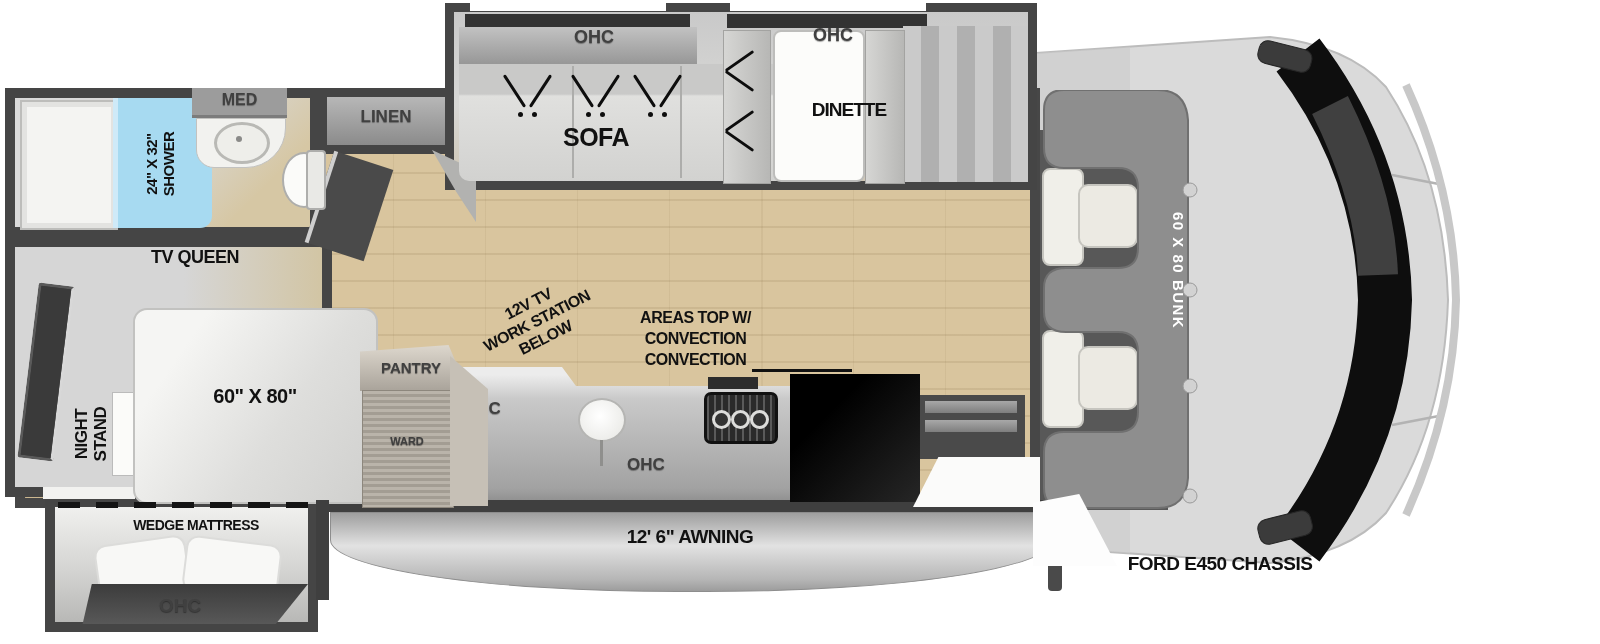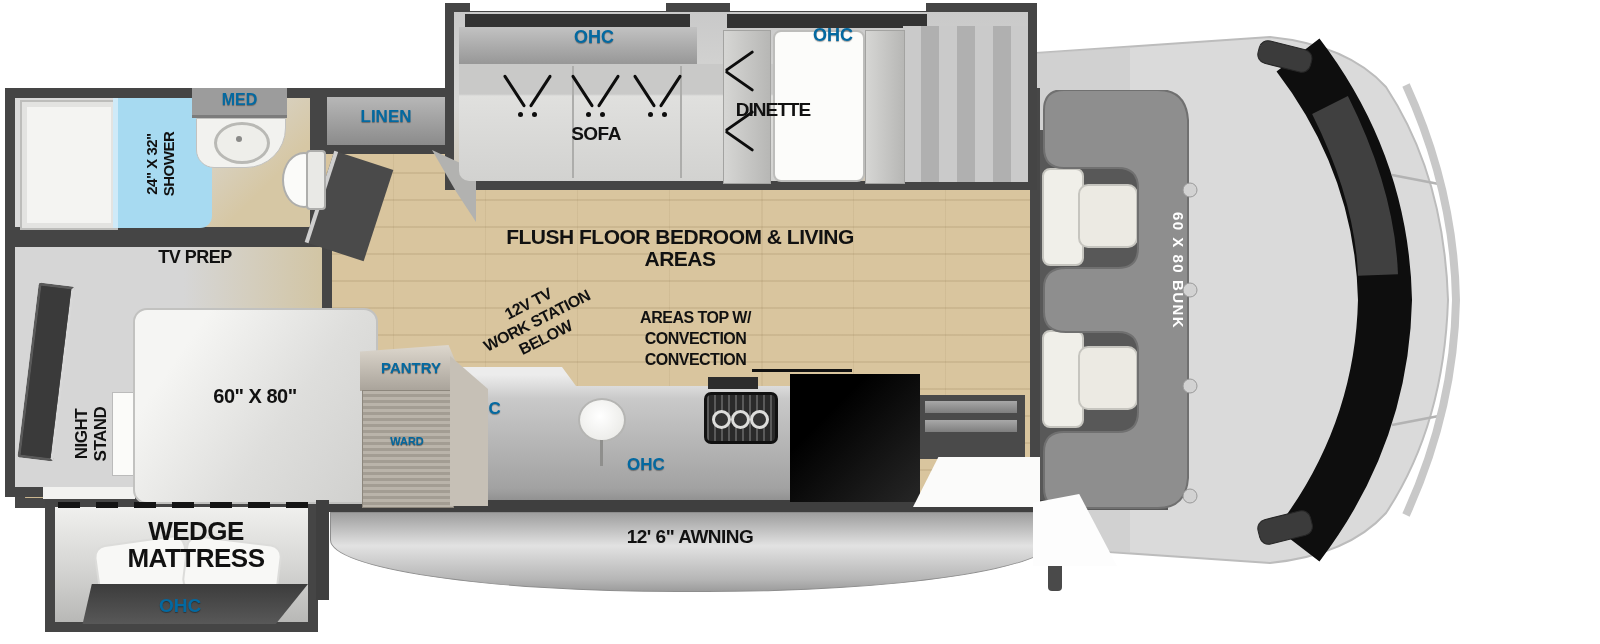--- a/index.html
+++ b/index.html
@@ -1,20 +1,20 @@
 <!DOCTYPE html>
 <html><head>
 <meta charset="utf-8">
 <style>
   html,body{margin:0;padding:0;background:#fff;}
   #stage{position:relative;width:1600px;height:644px;background:#fff;overflow:hidden;
          font-family:"Liberation Sans",sans-serif;font-weight:bold;}
   .abs{position:absolute;}
   .txt{position:absolute;color:#111;font-weight:bold;letter-spacing:-0.5px;text-align:center;line-height:1.05;}
-  .wtxt{position:absolute;color:#0369a1;font-weight:bold;letter-spacing:0;text-align:center;line-height:1.05;
+  .wtxt{position:absolute;color:#404040;font-weight:bold;letter-spacing:0;text-align:center;line-height:1.05;
         text-shadow:0 1px 1px rgba(0,0,0,.35);}
 
   
   #cab-svg{left:1030px;top:25px;width:440px;height:550px;z-index:1;}
   #cab-floor{left:1028px;top:130px;width:140px;height:380px;background:#585858;z-index:2;}
   .seat-back{background:#f0efe9;border:2px solid #c6c5bf;border-radius:8px;z-index:3;}
   .seat-cush{background:#eceae3;border:2px solid #c6c5bf;border-radius:10px;z-index:3;}
   #seat1b{left:1042px;top:168px;width:38px;height:94px;}
   #seat1c{left:1078px;top:184px;width:56px;height:60px;}
   #seat2b{left:1042px;top:330px;width:38px;height:94px;}
@@ -44,32 +44,32 @@
   .win{position:absolute;top:3px;height:8px;background:#fff;z-index:4;}
   #win1{left:470px;width:196px;} #win2{left:730px;width:196px;}
   .ohc-bar{position:absolute;background:#333;z-index:4;height:14px;top:14px;}
   #bar1{left:465px;width:225px;} #bar2{left:727px;width:200px;}
   #sofa-cab{left:459px;top:27px;width:238px;height:38px;z-index:4;background:linear-gradient(180deg,#c2c2c2,#969696);}
   #sofa-body{left:459px;top:64px;width:330px;height:117px;z-index:4;border-radius:0 0 10px 10px;
     background:linear-gradient(180deg,#c9c9c8 0 30px,#e0e0de 32px,#d2d2d0);}
   .sofa-div{position:absolute;top:66px;width:2px;height:112px;background:#adadab;z-index:5;}
   #sdv1{left:572px;} #sdv2{left:680px;}
   #ohc-sofa{left:556px;top:28px;width:76px;height:20px;font-size:18px;z-index:5;}
-  #sofa-label{left:558px;top:124px;width:76px;font-size:19px;z-index:5;}
+  #sofa-label{left:558px;top:124px;width:76px;font-size:25px;z-index:5;}
   .vbar{position:absolute;width:3px;height:38px;background:#0d0d0d;border-radius:2px;z-index:5;}
   .vdot{position:absolute;width:5px;height:5px;border-radius:50%;background:#0d0d0d;z-index:5;}
   #ohc-dinette{left:798px;top:26px;width:70px;height:20px;font-size:18px;z-index:5;}
   #din-wallr{left:903px;top:26px;width:125px;height:156px;z-index:4;
     background:repeating-linear-gradient(90deg,#cacaca 0 18px,#b0b0b0 18px 36px);}
   .din-bench{position:absolute;z-index:4;background:linear-gradient(90deg,#d6d6d4,#b7b7b5);border:1px solid #a3a3a1;}
   #benchL{left:723px;top:30px;width:46px;height:152px;}
   #benchR{left:865px;top:30px;width:38px;height:152px;}
   #din-table{left:773px;top:30px;width:92px;height:152px;z-index:5;background:#fcfcfa;
     border:2px solid #bdbdbb;border-radius:8px;box-sizing:border-box;}
-  #dinette-label{left:716px;top:100px;width:114px;font-size:19px;z-index:6;letter-spacing:-1px;}
+  #dinette-label{left:792px;top:100px;width:114px;font-size:19px;z-index:6;letter-spacing:-1px;}
 
   
   #bath{left:5px;top:88px;width:315px;height:149px;z-index:3;border:10px solid #454545;box-sizing:border-box;
     background:linear-gradient(135deg,#dadada 45%,#d6c7a4 80%);}
   #shower-pan{left:20px;top:100px;width:94px;height:126px;z-index:4;background:#f4f4f2;
     border:2px solid #bdbdbb;box-shadow:inset 0 0 0 5px #e3e3e1;}
   #shower-blue{left:113px;top:98px;width:99px;height:130px;z-index:4;background:#a7daf1;
     border-radius:0 12px 12px 0;border-left:5px solid #cfeaf8;box-sizing:border-box;}
   #shower-label{left:104px;top:144px;width:118px;height:40px;font-size:15px;line-height:1.15;z-index:5;
     transform:rotate(-90deg);letter-spacing:-0.5px;}
@@ -102,21 +102,21 @@
   #qbed-label{left:150px;top:384px;width:210px;font-size:20px;z-index:6;line-height:1.25;}
 
   
   #wedge{left:45px;top:497px;width:273px;height:135px;z-index:3;border:10px solid #454545;box-sizing:border-box;
     background:linear-gradient(180deg,#f0f0ee,#d4d4d2 55%,#b8b8b6);}
   .pillow{position:absolute;background:#f8f8f6;border:2px solid #dcdcda;border-radius:12px;z-index:5;}
   #pil1{left:96px;top:540px;width:88px;height:48px;transform:rotate(-8deg);}
   #pil2{left:184px;top:540px;width:92px;height:52px;transform:rotate(7deg);}
   #dash-line{left:58px;top:502px;width:250px;height:6px;z-index:7;
     background:repeating-linear-gradient(90deg,#141414 0 22px,rgba(0,0,0,0) 22px 38px);}
-  #wedge-label{left:88px;top:518px;width:216px;font-size:26px;z-index:6;}
+  #wedge-label{left:88px;top:518px;width:216px;font-size:14px;z-index:6;}
   #ohc-trap{left:78px;top:584px;width:230px;height:40px;z-index:6;
     background:linear-gradient(180deg,#3c3c3c,#585858);clip-path:polygon(6% 0,100% 0,86% 100%,2% 100%);}
   #ohc-wedge{left:130px;top:596px;width:100px;font-size:19px;z-index:7;}
 
   
   #counter{left:338px;top:365px;width:455px;height:137px;z-index:4;
     background:linear-gradient(180deg,#ececec 0 10px,#c9c9c9 34px,#a2a2a2 90%,#8f8f8f);
     clip-path:polygon(2px 137px,2px 88px,114px 2px,224px 2px,238px 21px,455px 21px,455px 137px);}
   #ohc-k1{left:452px;top:400px;width:60px;height:20px;font-size:17px;z-index:5;}
   #ohc-k2{left:616px;top:456px;width:60px;height:20px;font-size:17px;z-index:5;}
@@ -184,25 +184,25 @@
     <path d="M 24 0 H 118 Q 146 0 148 30 V 388 Q 146 418 118 418 H 24 Q 4 418 4 398 V 362 Q 4 342 24 342 H 78 Q 98 342 98 322 V 262 Q 98 242 78 242 H 26 Q 4 242 4 222 V 198 Q 4 178 26 178 H 78 Q 98 178 98 158 V 98 Q 98 78 78 78 H 24 Q 4 78 4 58 V 20 Q 4 0 24 0 Z" fill="#8e8e8e" stroke="#707070" stroke-width="2"></path>
     <g fill="#d2d2d2" stroke="#9a9a9a">
       <circle cx="150" cy="100" r="7"></circle>
       <circle cx="150" cy="200" r="7"></circle>
       <circle cx="150" cy="296" r="7"></circle>
       <circle cx="150" cy="406" r="7"></circle>
     </g>
     <text transform="translate(133 122) rotate(90)" font-family="Liberation Sans, sans-serif" font-size="15" font-weight="bold" fill="#ffffff" letter-spacing="1.5">60 X 80 BUNK</text>
   </svg>
   <div id="entry-wedge" class="abs"></div>
+  <div id="chassis-label" class="txt">FORD E450 CHASSIS</div>
 
   <div id="main-floor" class="abs"></div>
   <div id="bottom-window" class="abs"></div>
   <div id="entry-gap" class="abs"></div>
-  <div id="flush-label" class="txt">FLUSH FLOOR BEDROOM &amp; LIVING AREAS</div>
   <div id="work-label" class="txt">
     <div>12V TV</div>
     <div>WORK STATION</div>
     <div>BELOW</div>
   </div>
   <div id="stove-label" class="txt">
     <div>AREAS TOP W/</div>
     <div>CONVECTION</div>
     <div>CONVECTION</div>
   </div>
@@ -257,21 +257,21 @@
   <div id="sink-oval" class="abs"></div>
   <div id="sink-dot" class="abs"></div>
   <div id="toilet-bowl" class="abs"></div>
   <div id="toilet-tank" class="abs"></div>
   <div id="bath-door" class="abs"></div>
   <div id="linen" class="abs">
       <div id="linen-inner"></div>
     </div>
   <div id="linen-label" class="wtxt" style="font-size:17px;">LINEN</div>
   <div id="linen-angle" class="abs"></div>
-  <div id="tvprep-label" class="txt">TV PREP</div>
+  <div id="tvprep-label" class="txt">TV QUEEN</div>
 
   <div id="bedroom" class="abs"></div>
   <div id="bed-gap" class="abs"></div>
   <div id="tv" class="abs"></div>
   <div id="night-label" class="txt">
     <div>NIGHT</div>
     <div>STAND</div>
   </div>
   <div id="nightstand" class="abs"></div>
   <div id="qbed" class="abs"></div>

